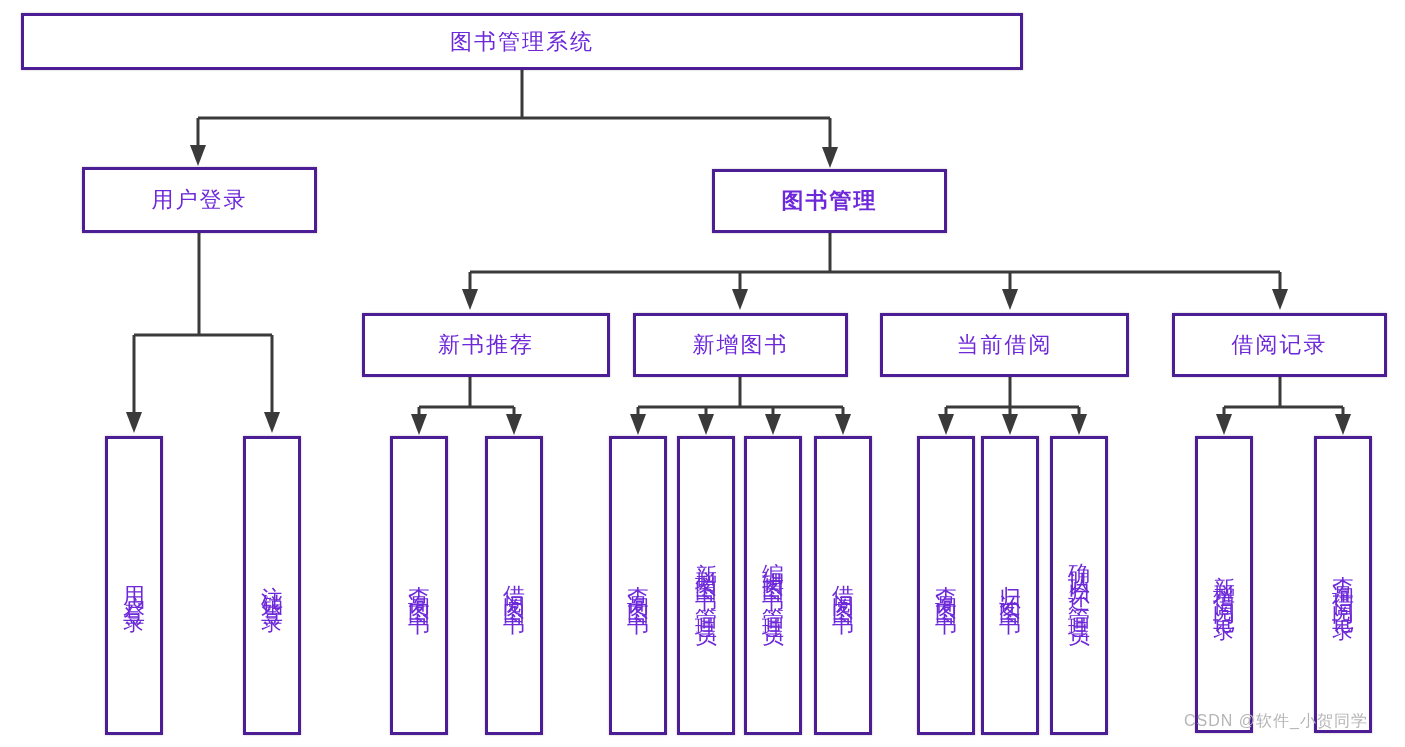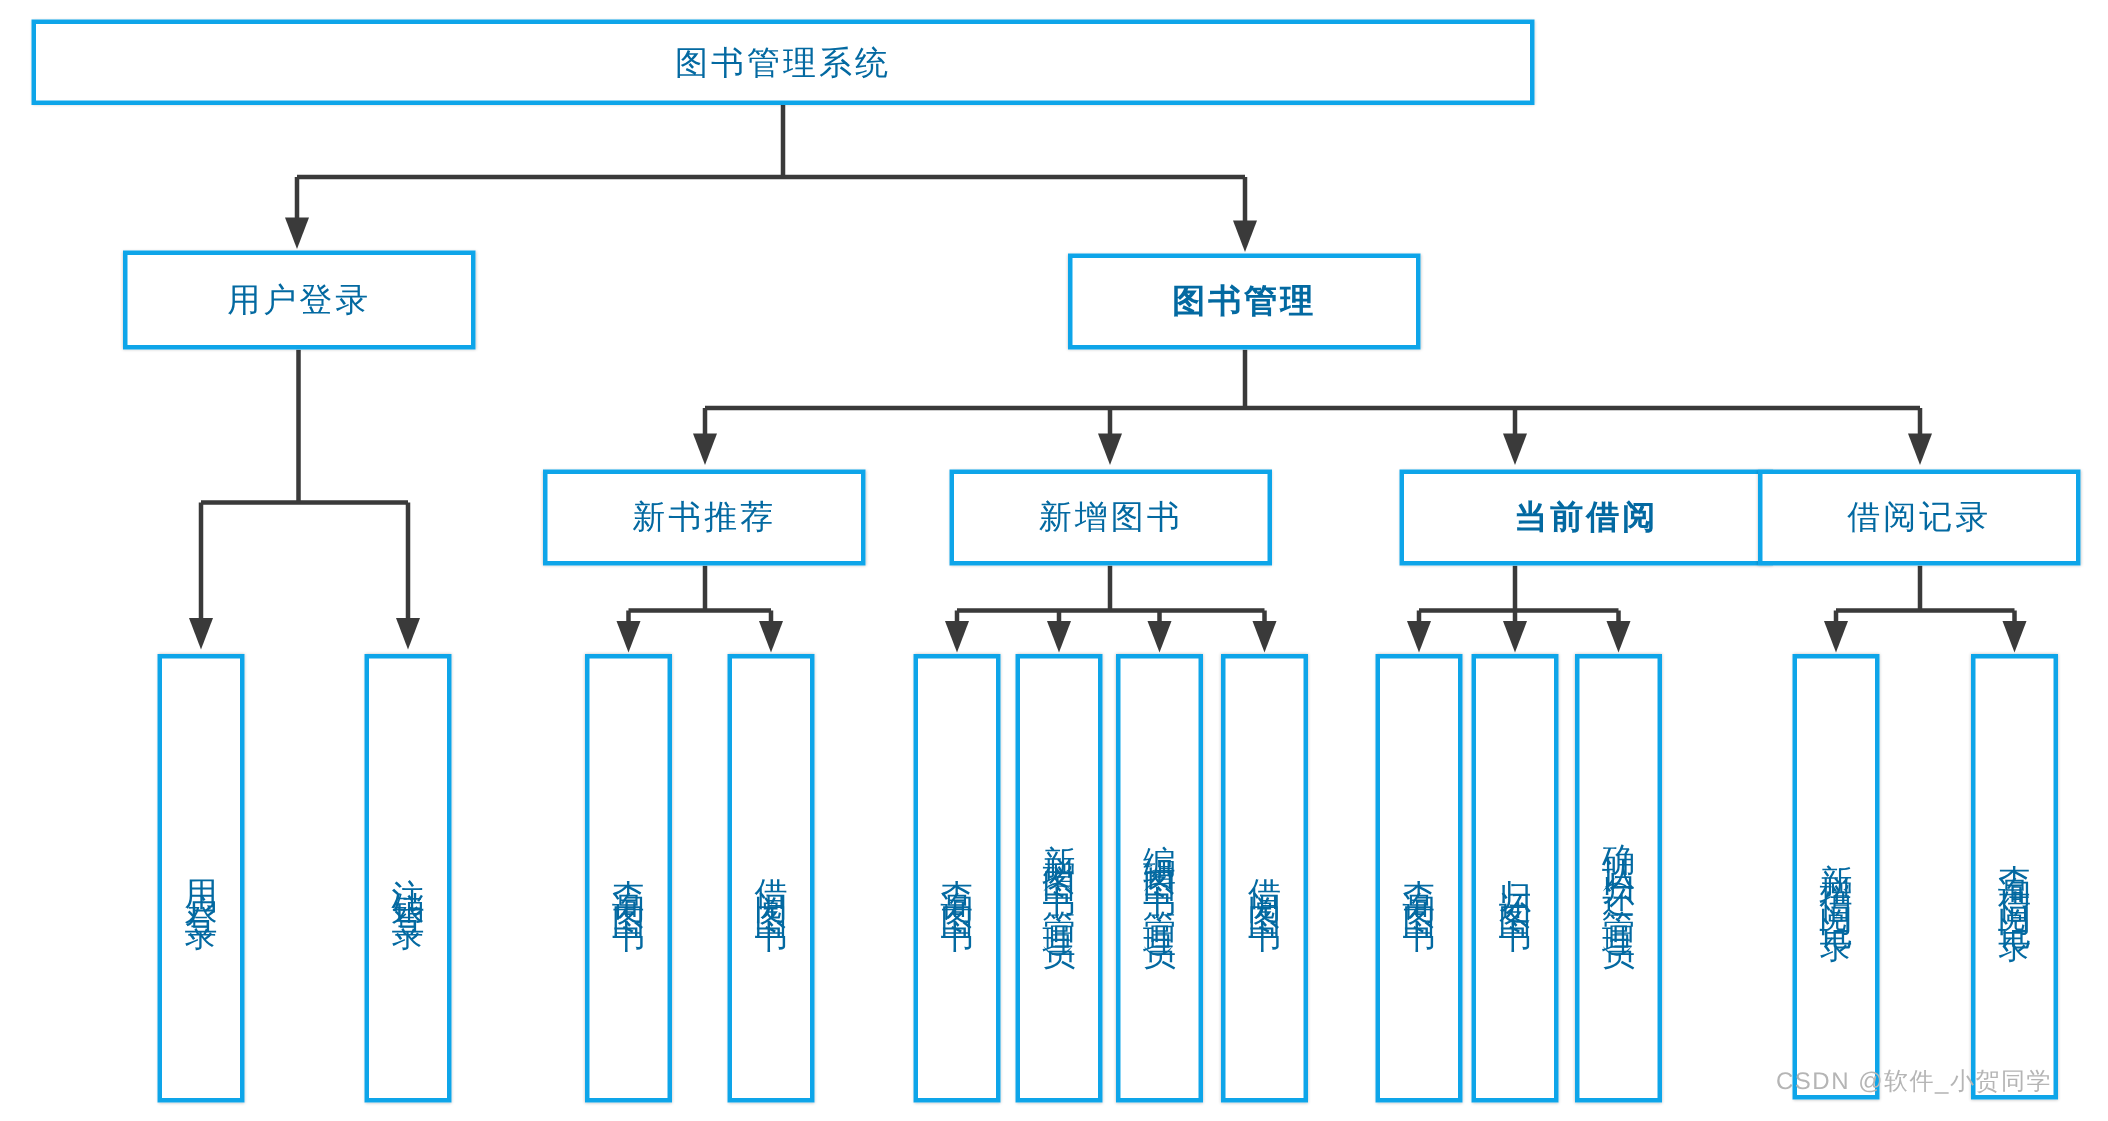--- a/index.html
+++ b/index.html
@@ -7,23 +7,23 @@
     position:relative;
     width:1405px;height:747px;
     background:#ffffff;
     font-family:"Liberation Sans","DejaVu Sans",sans-serif;
     overflow:hidden;
   }
   .wires{position:absolute;left:0;top:0;width:1405px;height:747px;}
   .node{
     position:absolute;
     box-sizing:border-box;
-    border:3px solid #0ea5e9;
+    border:3px solid #4c1d95;
     background:#ffffff;
-    color:#0369a1;
+    color:#6d28d9;
     display:flex;align-items:center;justify-content:center;
     box-shadow:0 0 2px rgba(0,0,0,0.25);
   }
   .node.h{font-size:22px;letter-spacing:2px;white-space:nowrap;}
   .node.v{font-size:22px;}
   .node.v .vtxt{
     writing-mode:vertical-rl;
     text-orientation:mixed;
     letter-spacing:9px;
     line-height:1;
@@ -95,23 +95,23 @@
       <polygon points="1216,414 1232,414 1224,435" stroke="none"></polygon>
       <polygon points="1335,414 1351,414 1343,435" stroke="none"></polygon>
     </g>
   </svg>
 
   <div class="node h" style="left:21px;top:13px;width:1002px;height:57px;">图书管理系统</div>
 
   <div class="node h" style="left:82px;top:167px;width:235px;height:66px;">用户登录</div>
   <div class="node h" style="left:712px;top:169px;width:235px;height:64px;font-weight:bold;">图书管理</div>
 
-  <div class="node h" style="left:362px;top:313px;width:215px;height:64px;">新书推荐</div>
+  <div class="node h" style="left:362px;top:313px;width:248px;height:64px;">新书推荐</div>
   <div class="node h" style="left:633px;top:313px;width:215px;height:64px;">新增图书</div>
-  <div class="node h" style="left:933px;top:313px;width:249px;height:64px;font-weight:bold;">当前借阅</div>
+  <div class="node h" style="left:880px;top:313px;width:249px;height:64px;">当前借阅</div>
   <div class="node h" style="left:1172px;top:313px;width:215px;height:64px;">借阅记录</div>
 
   <div class="node v" style="left:105px;top:436px;width:58px;height:299px;">
     <span class="vtxt">用户登录</span>
     </div>
   <div class="node v" style="left:243px;top:436px;width:58px;height:299px;">
     <span class="vtxt">注销登录</span>
     </div>
 
   <div class="node v" style="left:390px;top:436px;width:58px;height:299px;">

